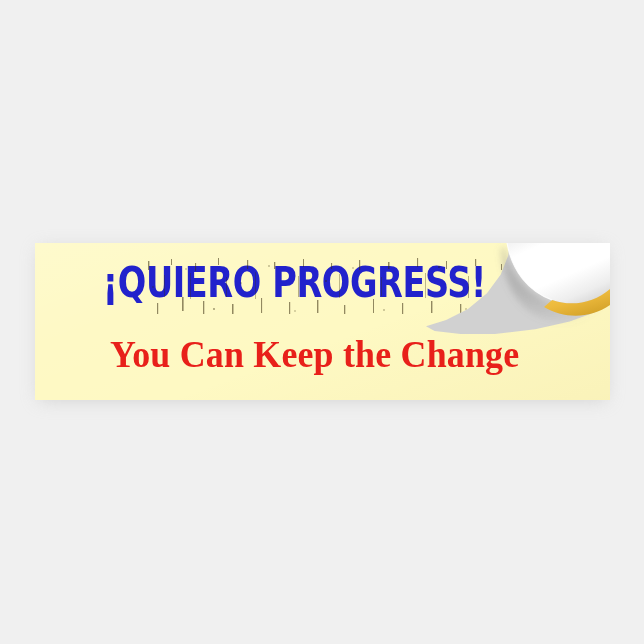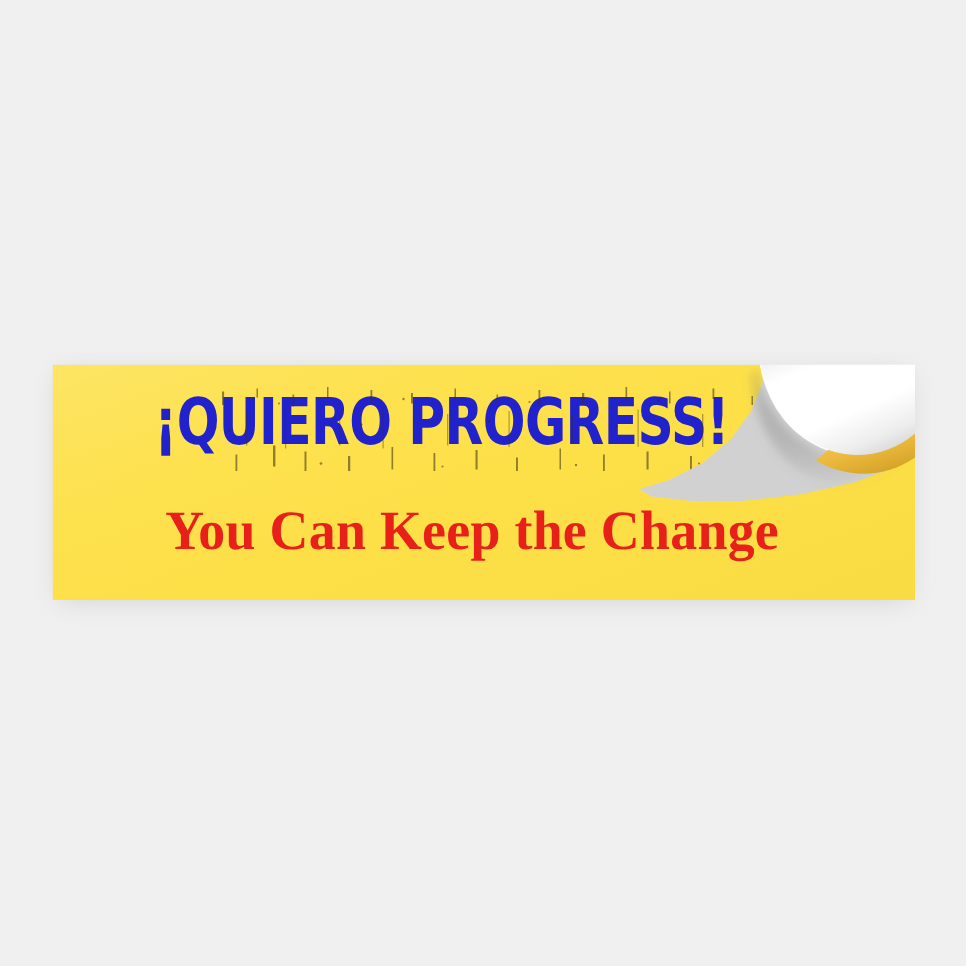--- a/index.html
+++ b/index.html
@@ -42,21 +42,21 @@
     opacity: 0.55;
     border-radius: 2px;
   }
 
   .sticker-body {
     position: absolute;
     left: 0;
     top: 0;
     width: 575px;
     height: 157px;
-    background: #fde047;
+    background: #fef9c3;
     overflow: hidden;
     
     -webkit-clip-path: polygon(
         0% 0%,
         82.5% 0%,
         82.3% 8%,
         81.0% 20%,
         78.6% 32%,
         75.3% 42%,
         71.5% 49%,

